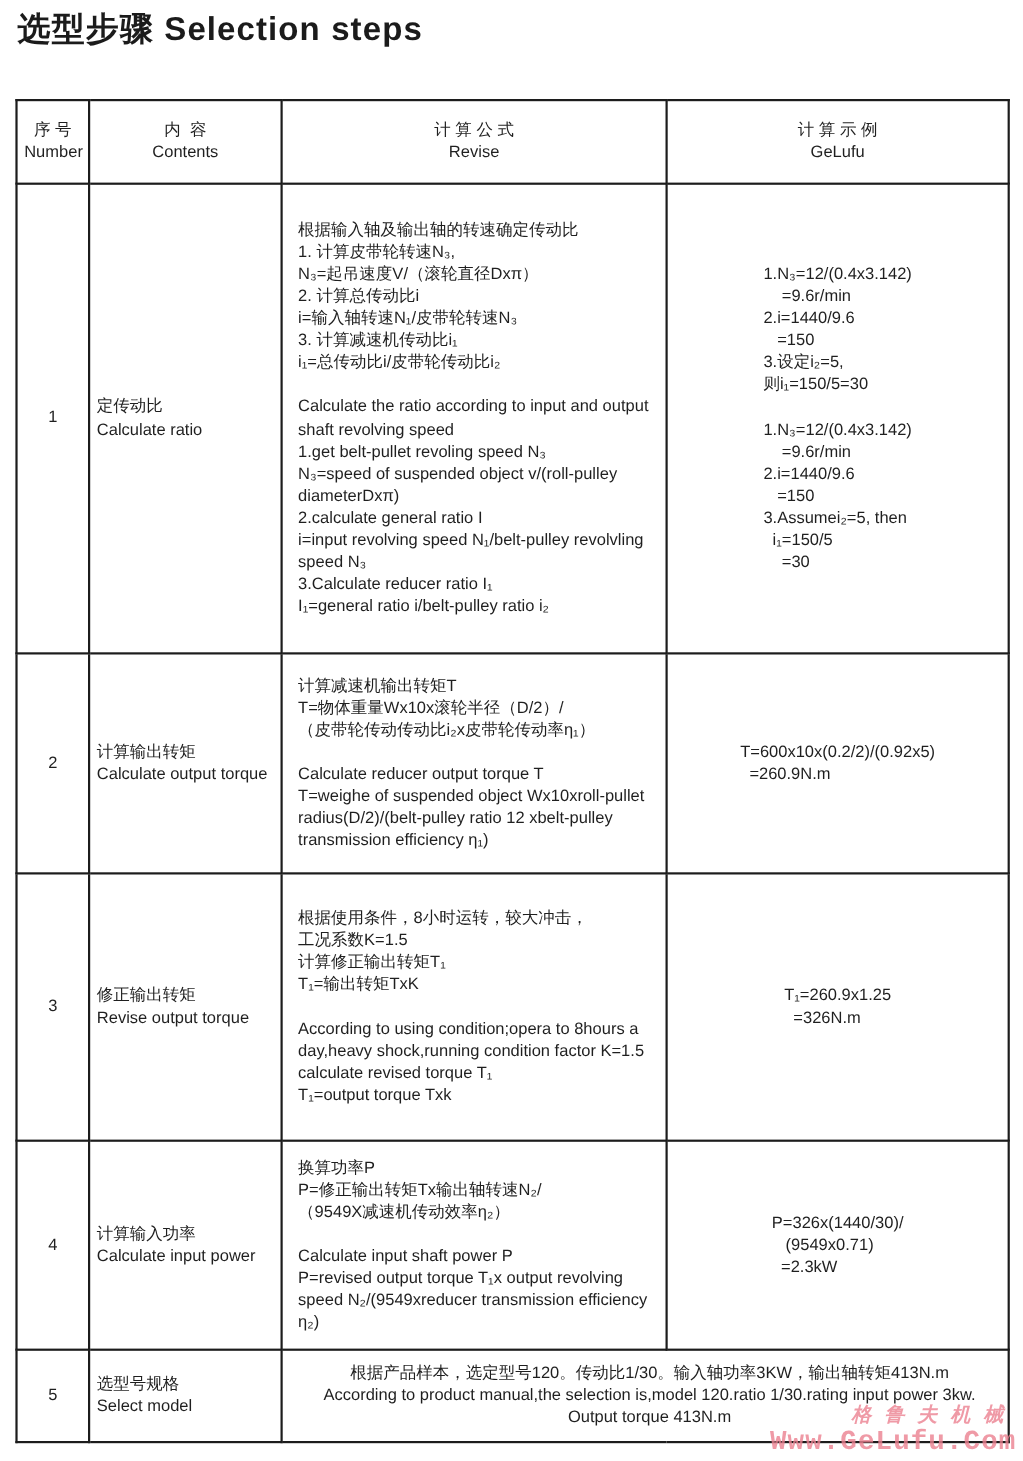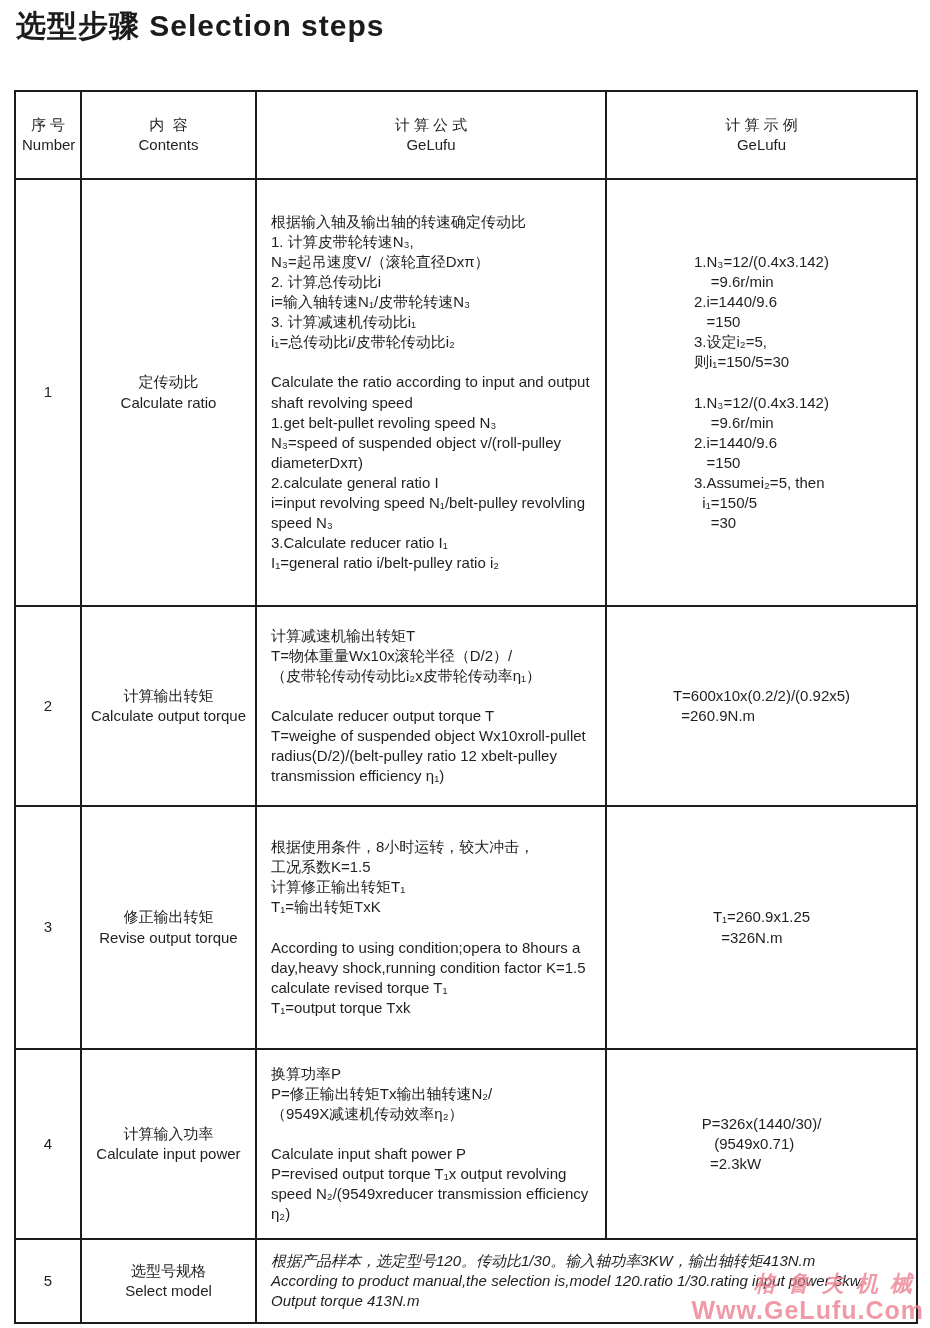--- a/index.html
+++ b/index.html
@@ -17,65 +17,65 @@
     border-collapse:collapse;table-layout:fixed;
   }
   table.sel-table td{
     border:2px solid #1c1c1c;
     vertical-align:middle;
     padding:8px 6px;
     font-size:15px;line-height:1.34;
   }
   .pre{white-space:pre-wrap;}
   .c-num{text-align:center;font-size:16px;}
-  .c-content{text-align:center;}
+  .c-content{text-align:left;}
   .c-formula{text-align:left;}
   .c-formula .pre{padding-left:8px;padding-right:2px;}
   .c-example{text-align:center;margin-top:20px;}
   .c-example .inner{display:inline-block;text-align:left;white-space:pre-wrap;}
-  .c-merged{text-align:left;font-style:italic;}
+  .c-merged{text-align:center;}
   .c-merged .pre{padding-left:8px;}
   .hdr{text-align:center;font-size:15.5px;line-height:1.5;}
   .watermark{
     position:absolute;right:6px;bottom:4px;text-align:right;
     opacity:.8;pointer-events:none;
   }
   .watermark .wm-line1{
-    display:block;font-size:22px;font-weight:bold;font-style:italic;
+    display:block;font-size:18px;font-weight:bold;font-style:italic;
     letter-spacing:12px;line-height:1.1;
   }
   .watermark .wm-line2{
-    display:block;font-size:25px;font-weight:bold;letter-spacing:1px;line-height:1.1;
+    display:block;font-size:25px;font-weight:bold;letter-spacing:1px;line-height:1.1;font-family:Liberation Mono, monospace;
   }
 </style>
 </head>
 <body>
 
 <div class="page-title">选型步骤 Selection steps</div>
 
 <table class="sel-table">
   <colgroup>
     <col style="width:66px">
       <col style="width:175px">
       <col style="width:350px">
       <col style="width:311px">
   </colgroup>
   <tbody>
-      <tr style="height:88px">
+      <tr style="height:76px">
     <td class="hdr">
           <div class="pre">序 号
 Number</div>
         </td>
     <td class="hdr">
           <div class="pre">内  容
 Contents</div>
         </td>
     <td class="hdr">
           <div class="pre">计 算 公 式
-GeLufu</div>
+Revise</div>
         </td>
     <td class="hdr">
           <div class="pre">计 算 示 例
 GeLufu</div>
         </td>
   </tr>
 
   <tr style="height:427px">
     <td class="c-num">
           <div class="pre">1</div>

